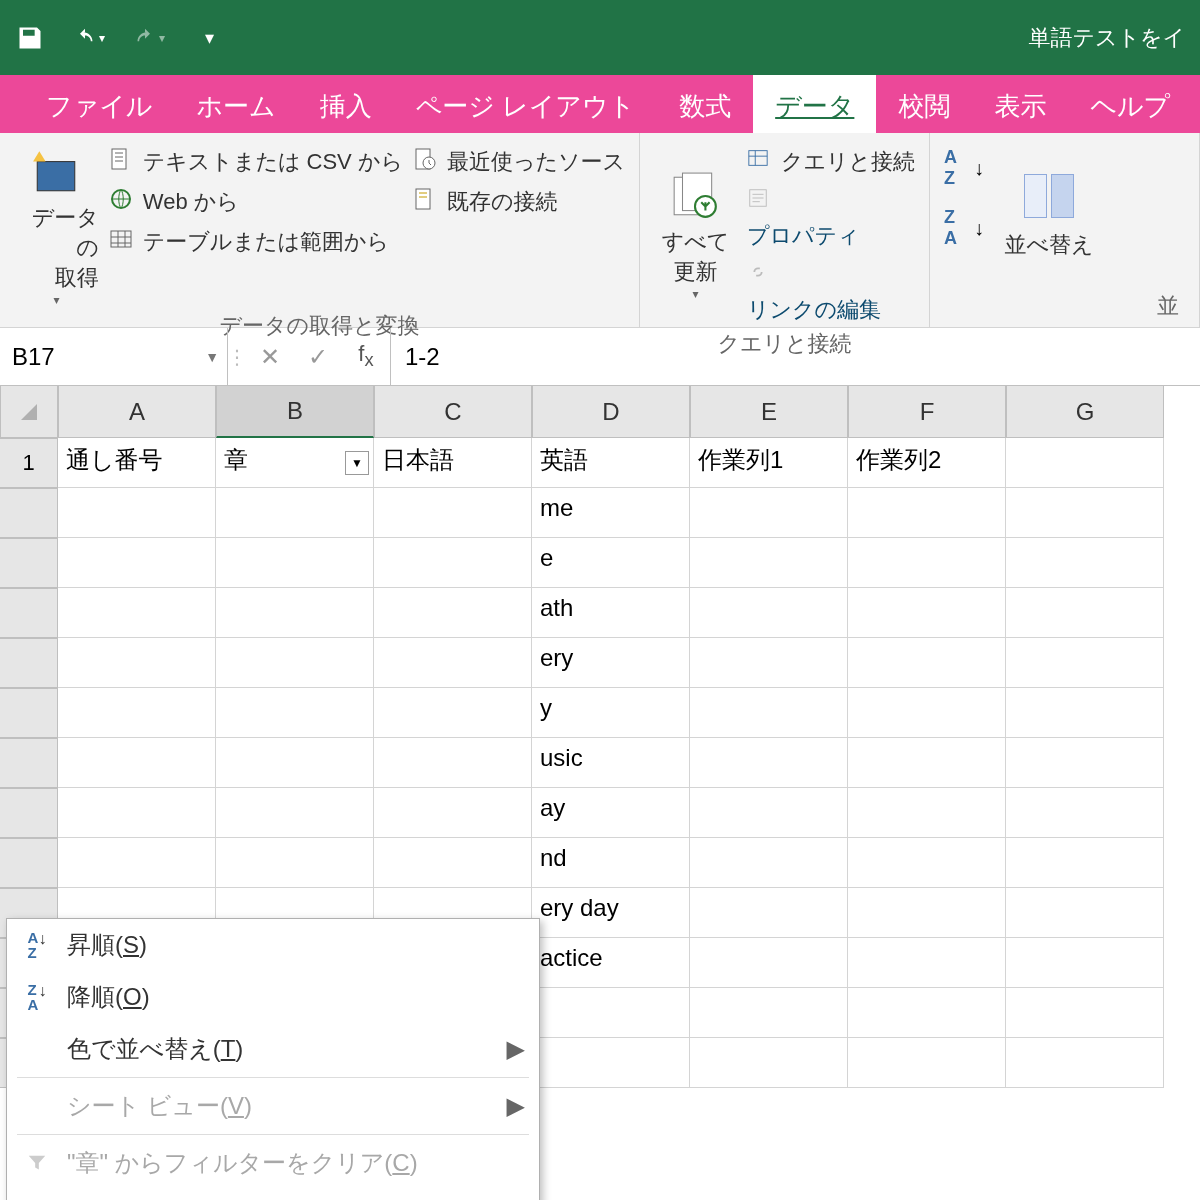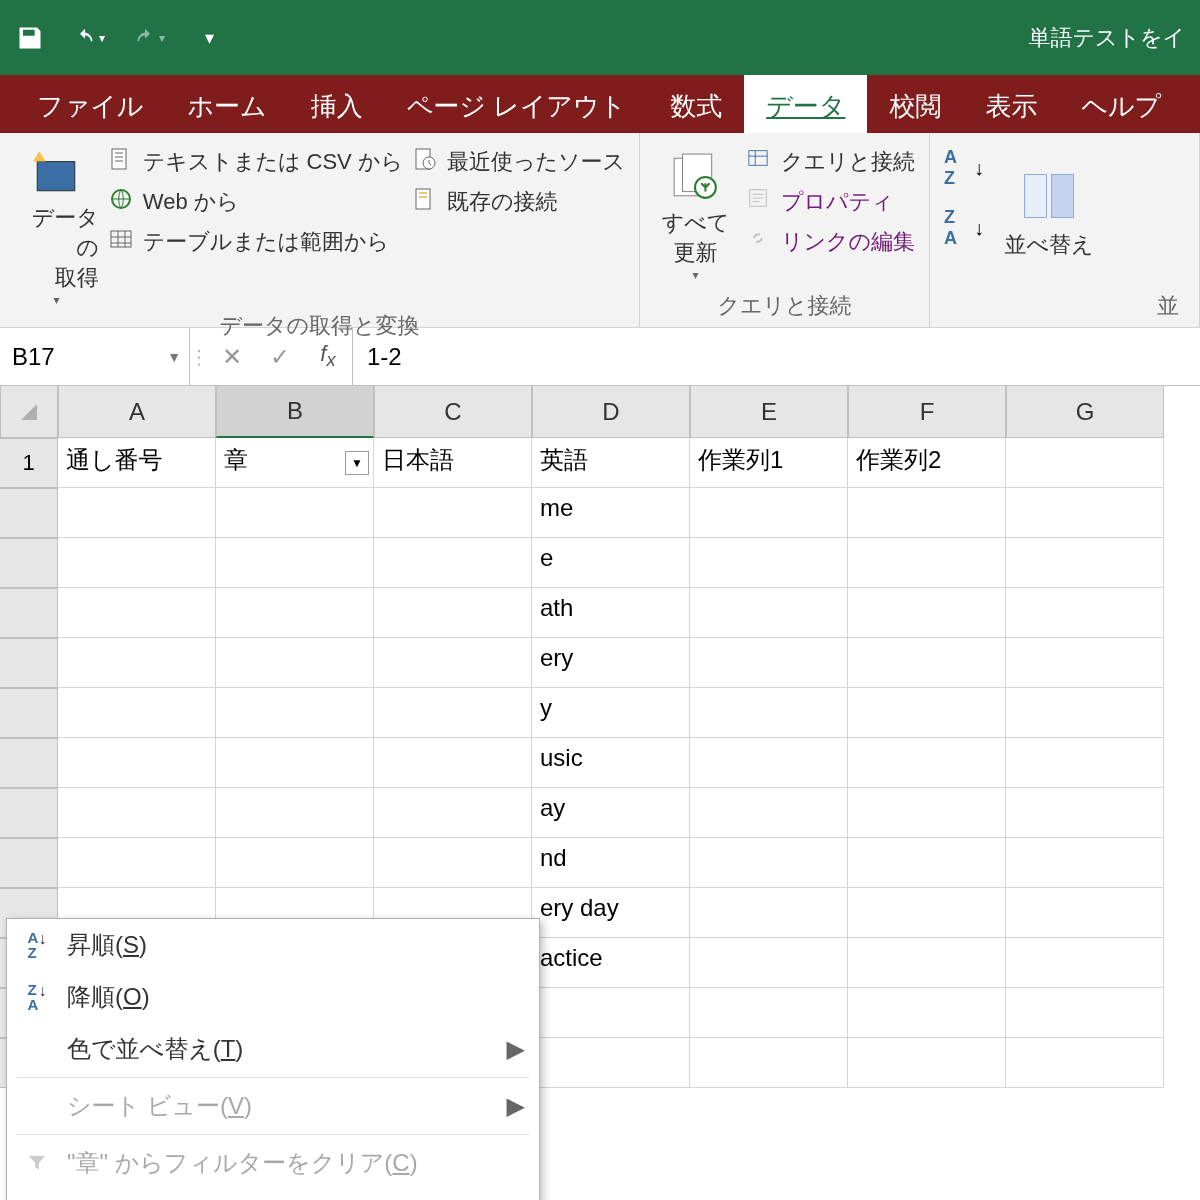--- a/index.html
+++ b/index.html
@@ -1,41 +1,41 @@
 <!DOCTYPE html>
 <html><head>
 <meta charset="utf-8">
 <style>
 * { box-sizing: border-box; margin: 0; padding: 0; }
 body { font-family: "Meiryo", "Yu Gothic", sans-serif; font-size: 20px; background: #fff; width: 1200px; height: 1200px; overflow: hidden; }
 .titlebar { background: #217346; height: 75px; display: flex; align-items: center; padding: 0 15px; color: #fff; }
 .qat { display: flex; gap: 30px; align-items: center; }
 .qat-icon { width: 30px; height: 30px; display: flex; align-items: center; justify-content: center; }
 .app-title { margin-left: auto; font-size: 22px; color: #fff; padding-right: 0; }
-.tabs { background: #7f1d1d; display: flex; padding-left: 15px; height: 58px; }
+.tabs { background: #ec4899; display: flex; padding-left: 24px; height: 58px; }
 .tab { color: #fff; padding: 14px 22px; font-size: 26px; cursor: pointer; }
 .tab.active { background: #fff; color: #217346; text-decoration: underline; }
 .ribbon { background: #f3f3f3; border-bottom: 1px solid #d4d4d4; height: 195px; display: flex; }
 .rgroup { border-right: 1px solid #d4d4d4; padding: 8px 14px 6px 14px; display: flex; flex-direction: column; }
 .rgroup-body { flex: 1; display: flex; gap: 10px; }
 .rgroup-label { text-align: center; font-size: 22px; color: #666; padding-top: 4px; }
 .big-btn { display: flex; flex-direction: column; align-items: center; justify-content: center; width: 90px; font-size: 22px; color: #333; padding-top: 6px; }
 .big-btn .bicon { width: 50px; height: 50px; margin-bottom: 6px; }
 .cmd-col { display: flex; flex-direction: column; gap: 10px; justify-content: flex-start; padding-top: 6px; }
 .cmd { display: flex; align-items: flex-start; gap: 8px; font-size: 22px; color: #333; white-space: nowrap; }
-.cmd.disabled { color: #701a75; }
+.cmd.disabled { color: #0c4a6e; flex-direction: column; }
 .sicon { width: 26px; height: 26px; display: inline-block; flex-shrink: 0; }
 .sort-group { display: flex; flex-direction: column; gap: 18px; padding-top: 6px; }
 .az { font-size: 18px; font-weight: bold; display: inline-block; width: 28px; }
 .formula-bar { display: flex; border-bottom: 1px solid #c0c0c0; height: 58px; background: #fff; align-items: stretch; }
-.name-box { width: 190px; border-right: 1px solid #c0c0c0; display: flex; align-items: center; padding: 0 12px; font-size: 24px; position: relative; }
+.name-box { width: 228px; border-right: 1px solid #c0c0c0; display: flex; align-items: center; padding: 0 12px; font-size: 24px; position: relative; }
 .name-box .dd { position: absolute; right: 8px; color: #777; font-size: 14px; }
 .fbar-btns { display: flex; align-items: center; border-right: 1px solid #c0c0c0; }
 .fbar-btn { width: 48px; display: flex; align-items: center; justify-content: center; color: #999; font-size: 24px; }
-.fx { font-style: italic; font-size: 22px; color: #555; }
+.fx { font-size: 22px; color: #555; }
 .fbar-input { flex: 1; display: flex; align-items: center; padding: 0 14px; font-size: 24px; }
 .grid-container { position: relative; }
 .grid { display: grid; grid-template-columns: 58px 158px 158px 158px 158px 158px 158px 158px; }
 .hdr { background: #e6e6e6; border: 1px solid #bfbfbf; border-top: none; height: 52px; display: flex; align-items: center; justify-content: center; font-size: 24px; color: #333; position: relative; }
 .hdr.selected { background: #d2d2d2; border-bottom: 2px solid #217346; }
 .hdr.corner { background: #e6e6e6; }
 .rowhdr { background: #e6e6e6; border: 1px solid #bfbfbf; border-left: none; width: 58px; height: 50px; display: flex; align-items: center; justify-content: center; font-size: 22px; }
 .cell { border-right: 1px solid #d4d4d4; border-bottom: 1px solid #d4d4d4; height: 50px; padding: 6px 8px; font-size: 24px; overflow: hidden; white-space: nowrap; }
 .filter-btn { position: absolute; right: 4px; top: 50%; transform: translateY(-50%); width: 24px; height: 24px; border: 1px solid #999; background: #fff; display: flex; align-items: center; justify-content: center; font-size: 12px; }
 .filter-menu { position: absolute; top: 532px; left: 6px; width: 534px; background: #fff; border: 1px solid #b0b0b0; box-shadow: 3px 3px 8px rgba(0,0,0,0.25); z-index: 10; padding-bottom: 10px; }

